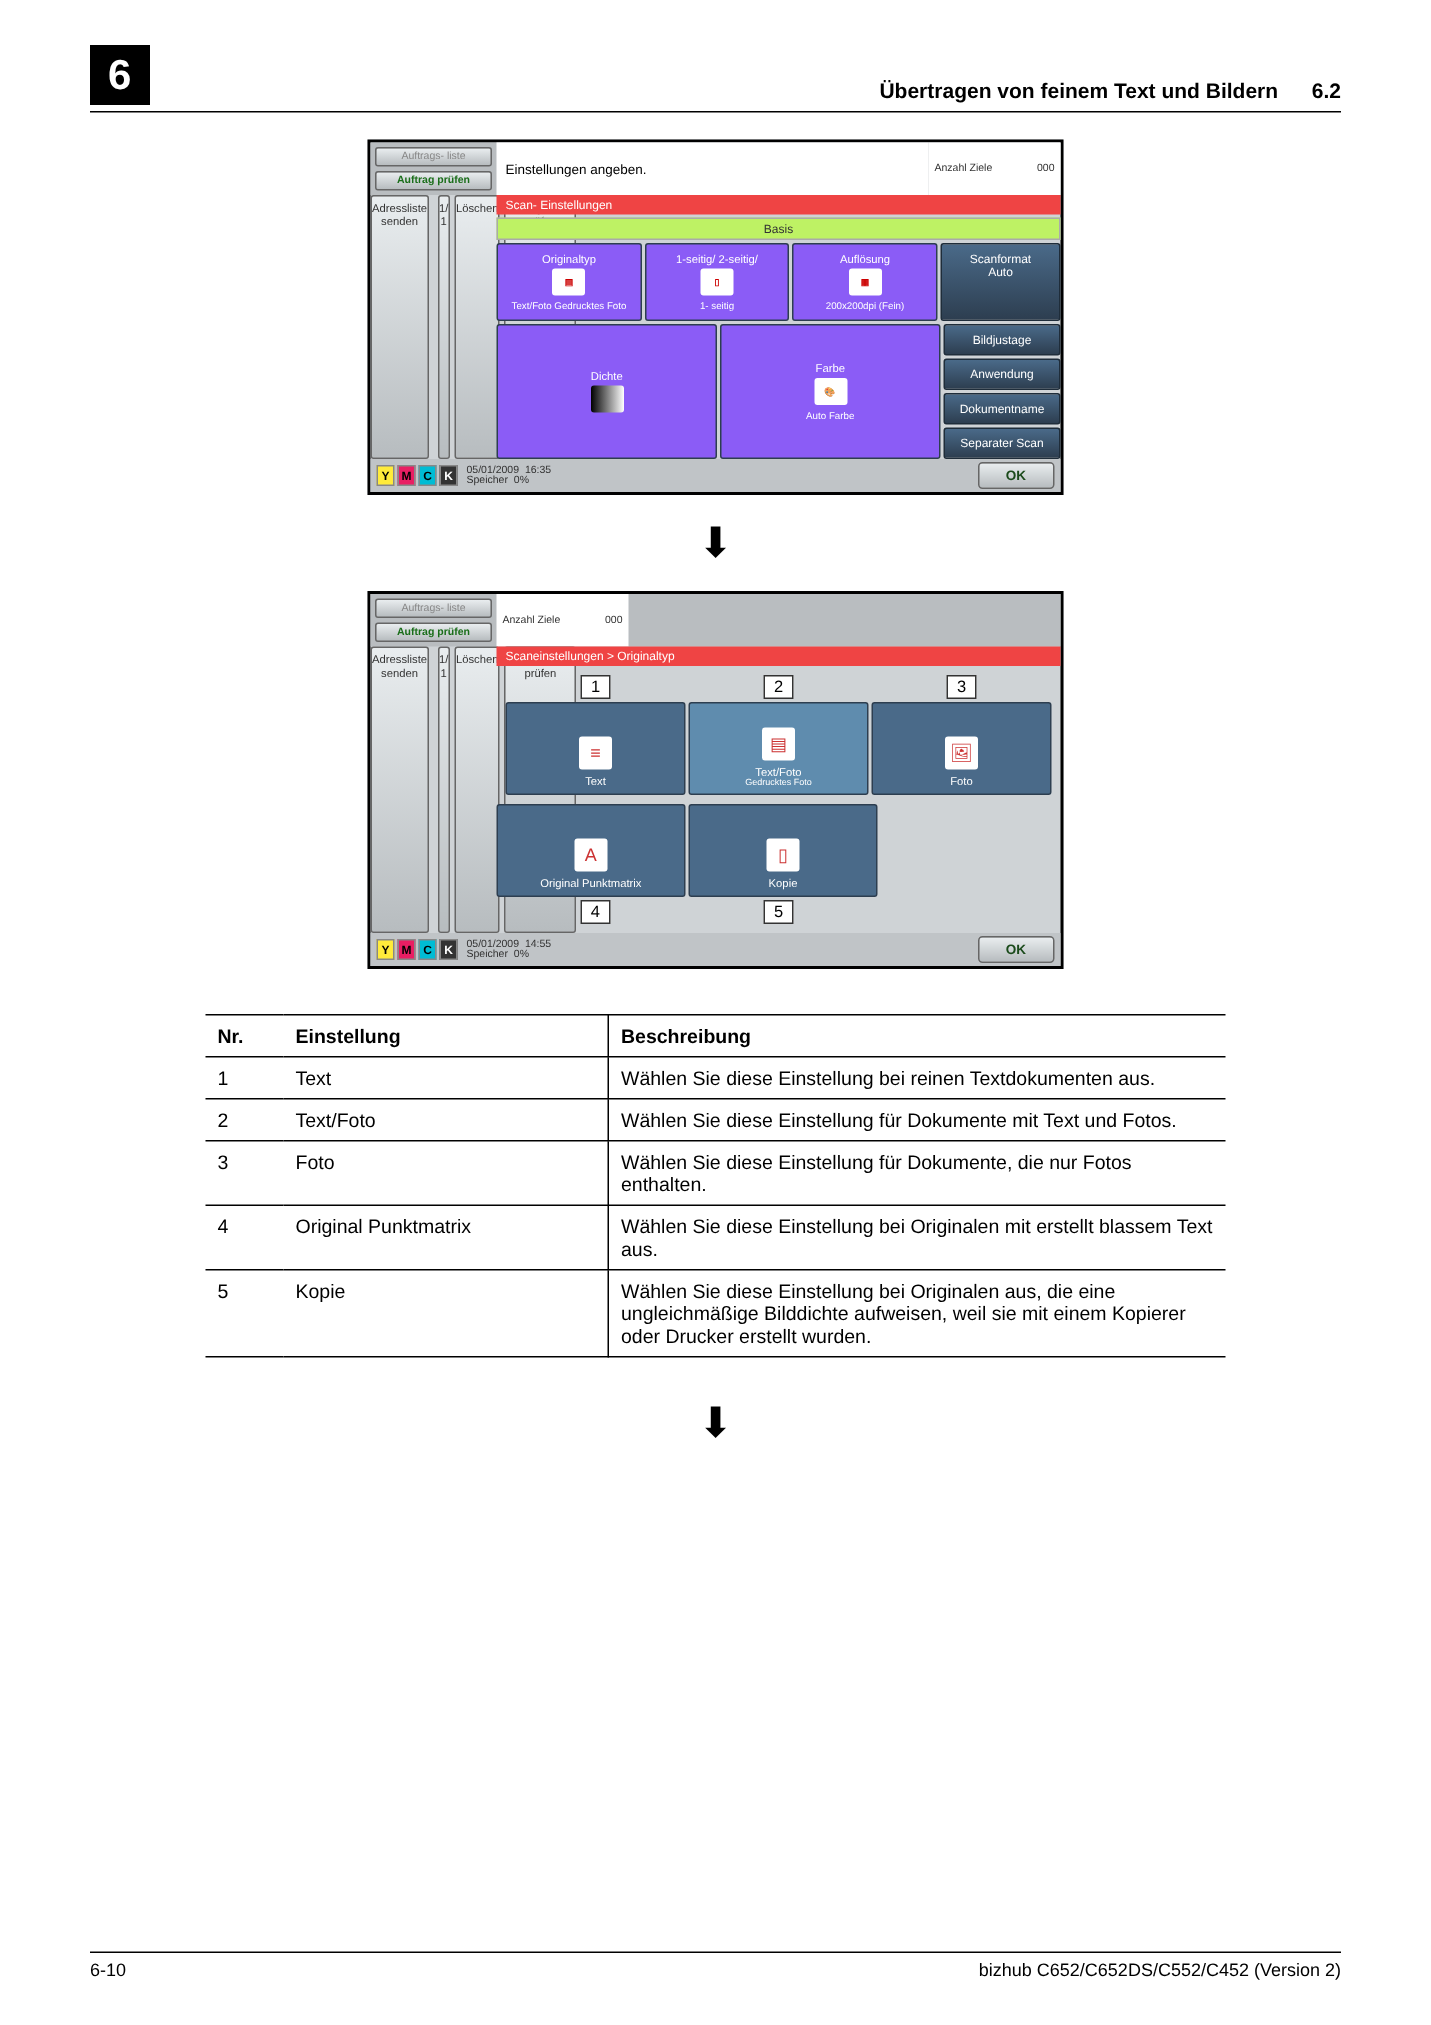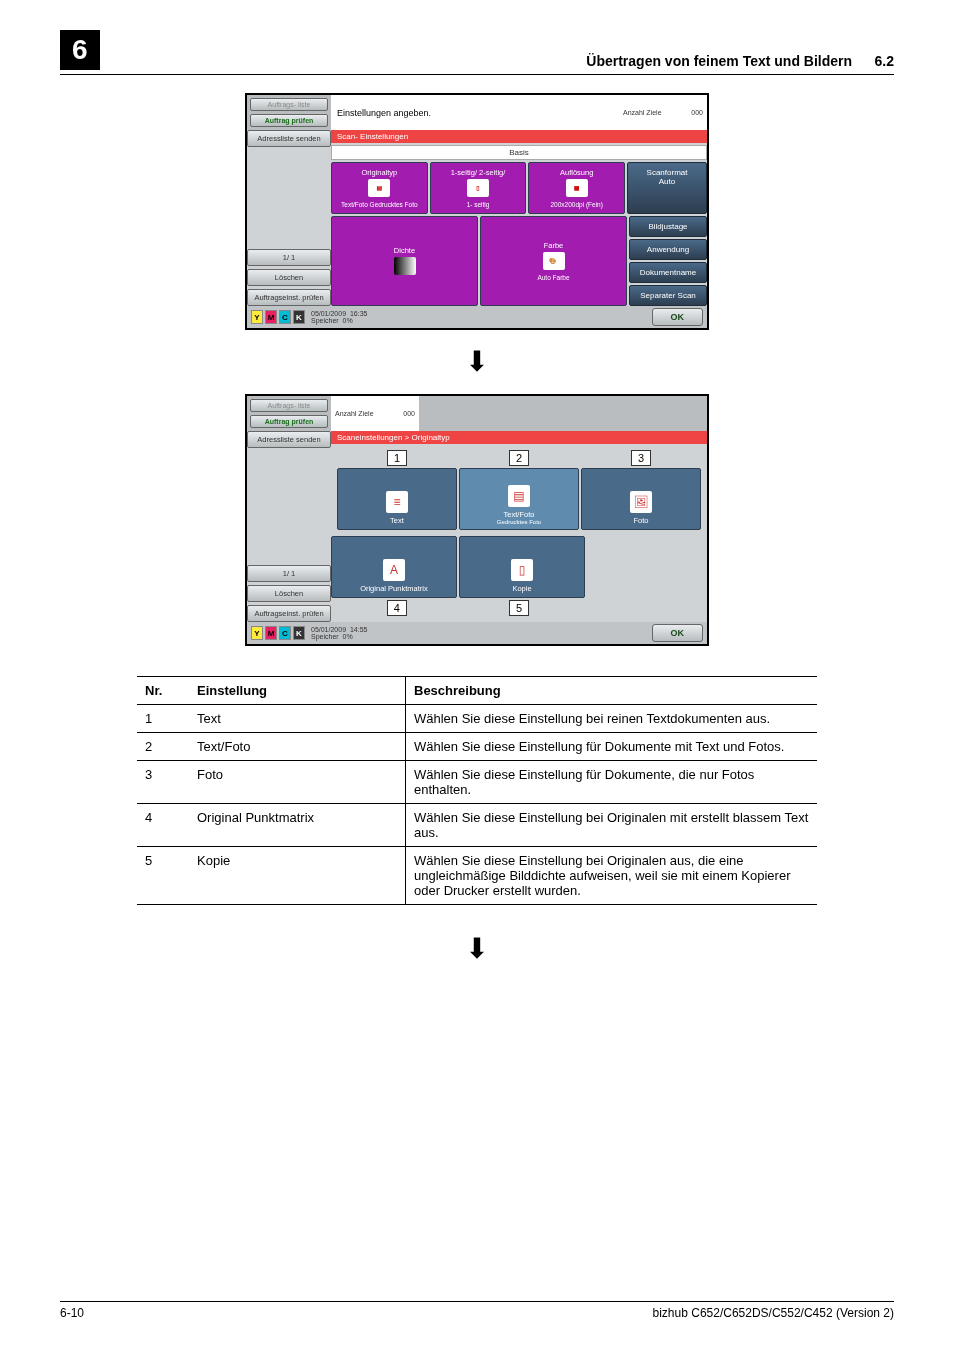--- a/index.html
+++ b/index.html
@@ -93,21 +93,21 @@
   }
   .scr-subheader {
     background: #ef4444;
     color: #fff;
     font-size: 8px;
     padding: 2px 6px;
   }
   .scr-side {
     width: 84px;
     display: flex;
-    flex-direction: column;
+    flex-direction: row;
     gap: 3px;
   }
   .scr-side-btn {
     background: linear-gradient(#e9edef, #b7bcbf);
     border: 1px solid #666;
     font-size: 7.5px;
     text-align: center;
     padding: 3px 0;
     border-radius: 2px;
     color: #333;
@@ -118,21 +118,21 @@
     display: flex;
     flex-direction: column;
     gap: 2px;
   }
   .scr-row {
     display: flex;
     gap: 2px;
   }
   .scr-cell {
     flex: 1;
-    background: #a21caf;
+    background: #8b5cf6;
     color: #fff;
     border: 1px solid #2d3e50;
     border-radius: 2px;
     display: flex;
     flex-direction: column;
     align-items: center;
     justify-content: center;
     font-size: 7px;
     padding: 2px 2px;
     min-height: 46px;
@@ -151,21 +151,21 @@
   .scr-right-btn {
     background: linear-gradient(#4a6a89, #2d3e50);
     color: #fff;
     border: 1px solid #1f2d3a;
     border-radius: 2px;
     font-size: 8px;
     text-align: center;
     padding: 5px 0;
   }
   .scr-basis {
-    background: #ffffff;
+    background: #bef264;
     text-align: center;
     font-size: 8px;
     color: #333;
     padding: 2px 0;
     border: 1px solid #aaa;
   }
   .scr-status {
     display: flex;
     align-items: center;
     justify-content: space-between;

